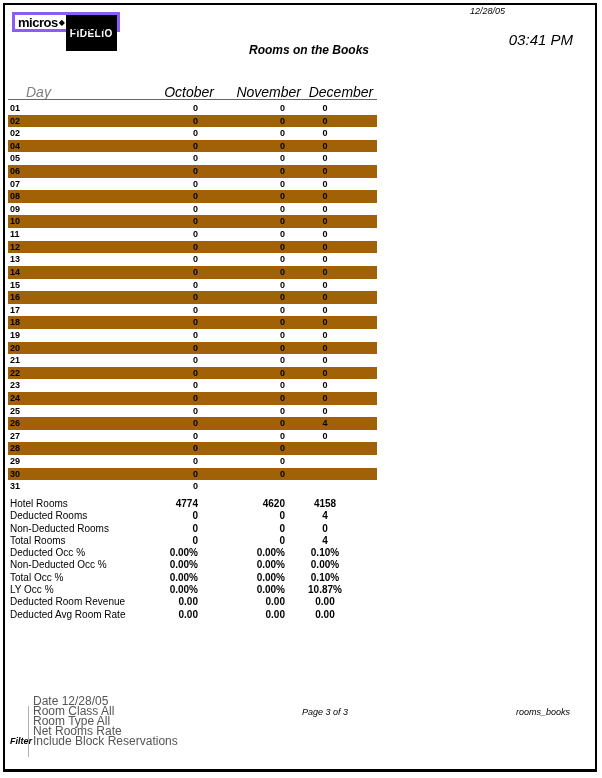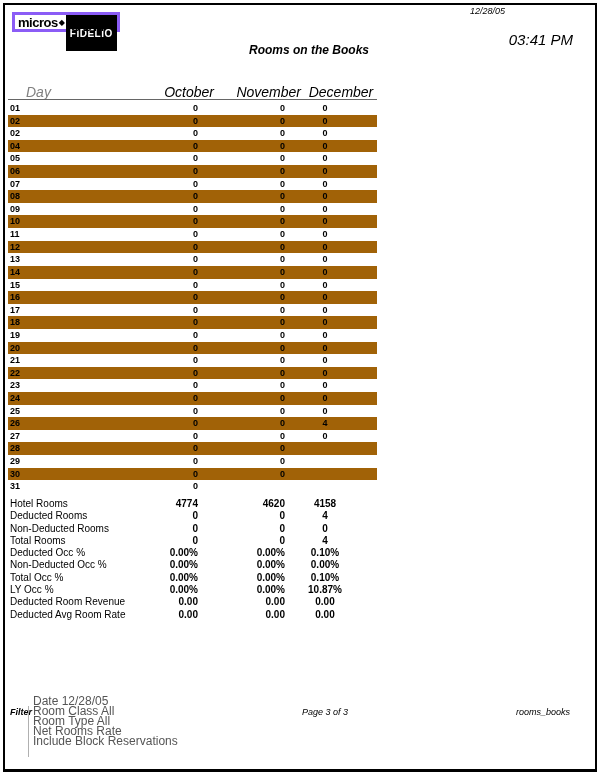--- a/index.html
+++ b/index.html
@@ -32,21 +32,21 @@
   .row.stripe { background:#a16207; }
   .row .day { position:absolute; left:2px; top:0; font-weight:bold; }
   .row .c { line-height:12.62px; font-weight:bold; }
 
   .summary { position:absolute; left:8px; top:498px; width:369px; }
   .srow { position:relative; height:12.3px; font-size:10px; line-height:12.3px; }
   .srow .lbl { position:absolute; left:2px; top:0; }
   .srow .c { line-height:12.3px; font-weight:bold; }
 
   
-  .filter-label { position:absolute; left:10px; top:707px; font-size:9px; font-weight:bold; font-style:italic; }
+  .filter-label { position:absolute; left:10px; top:736px; font-size:9px; font-weight:bold; font-style:italic; }
   .filter-divider { position:absolute; left:28px; top:706px; width:1px; height:51px; background:#b0b0b0; }
   .filter-lines { position:absolute; left:33px; top:696px; font-size:12px; line-height:10px; color:#555; }
   .page-info { position:absolute; left:240px; top:707px; width:170px; text-align:center; font-style:italic; font-size:9px; }
   .report-id { position:absolute; left:460px; top:707px; width:110px; text-align:right; font-style:italic; font-size:9px; }
 </style>
 </head>
 <body>
 
 <div class="page">
   <div class="frame"></div>

